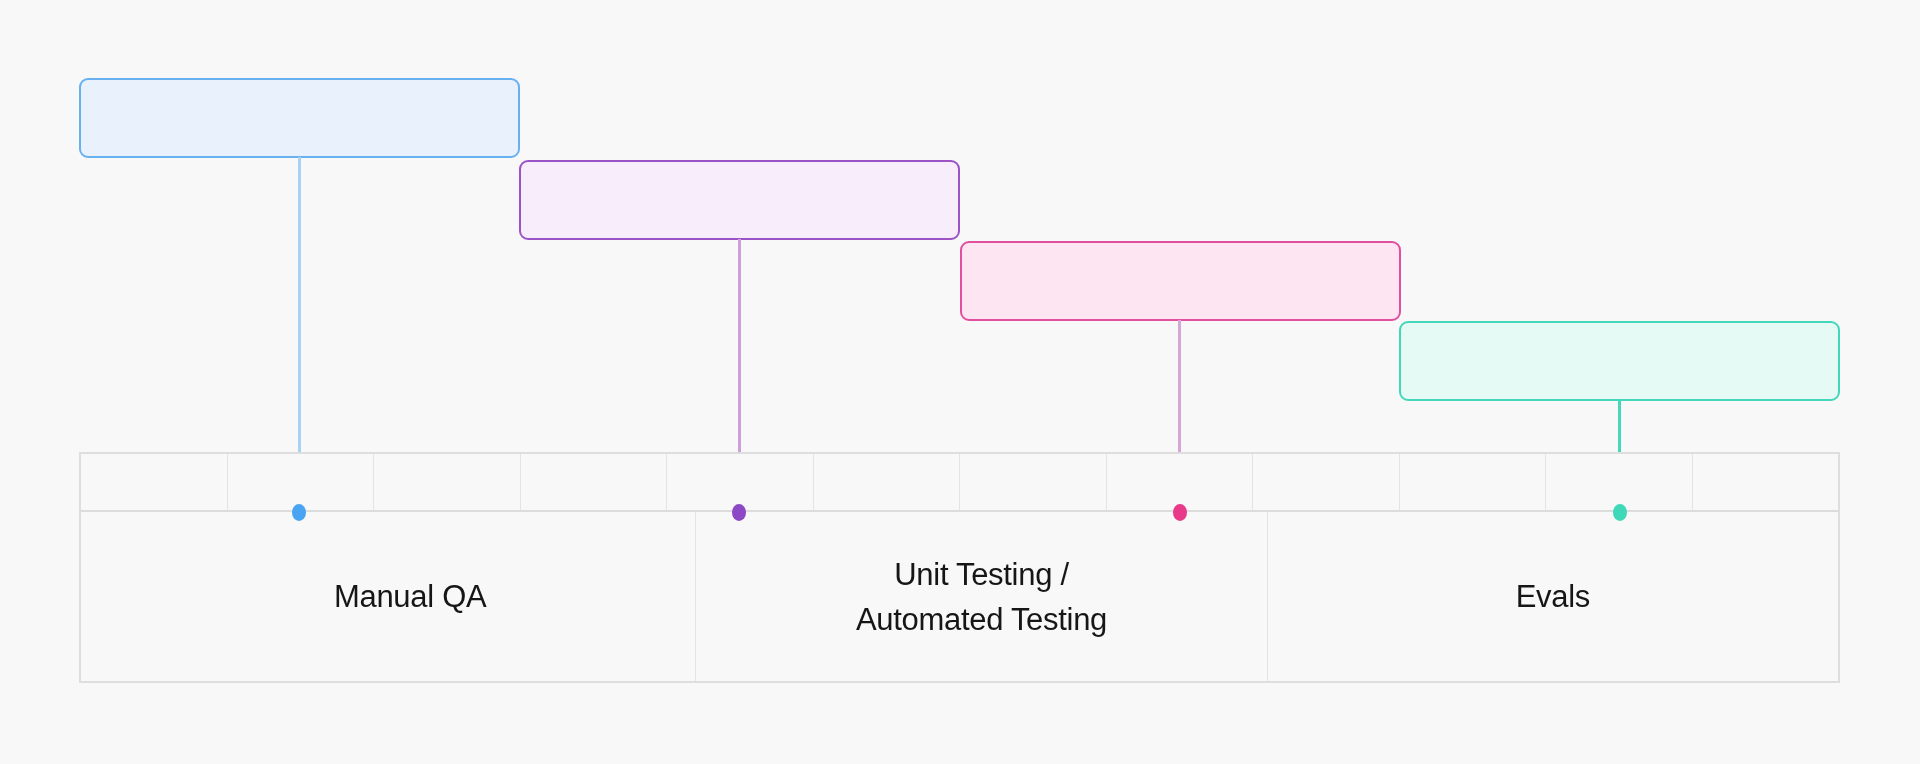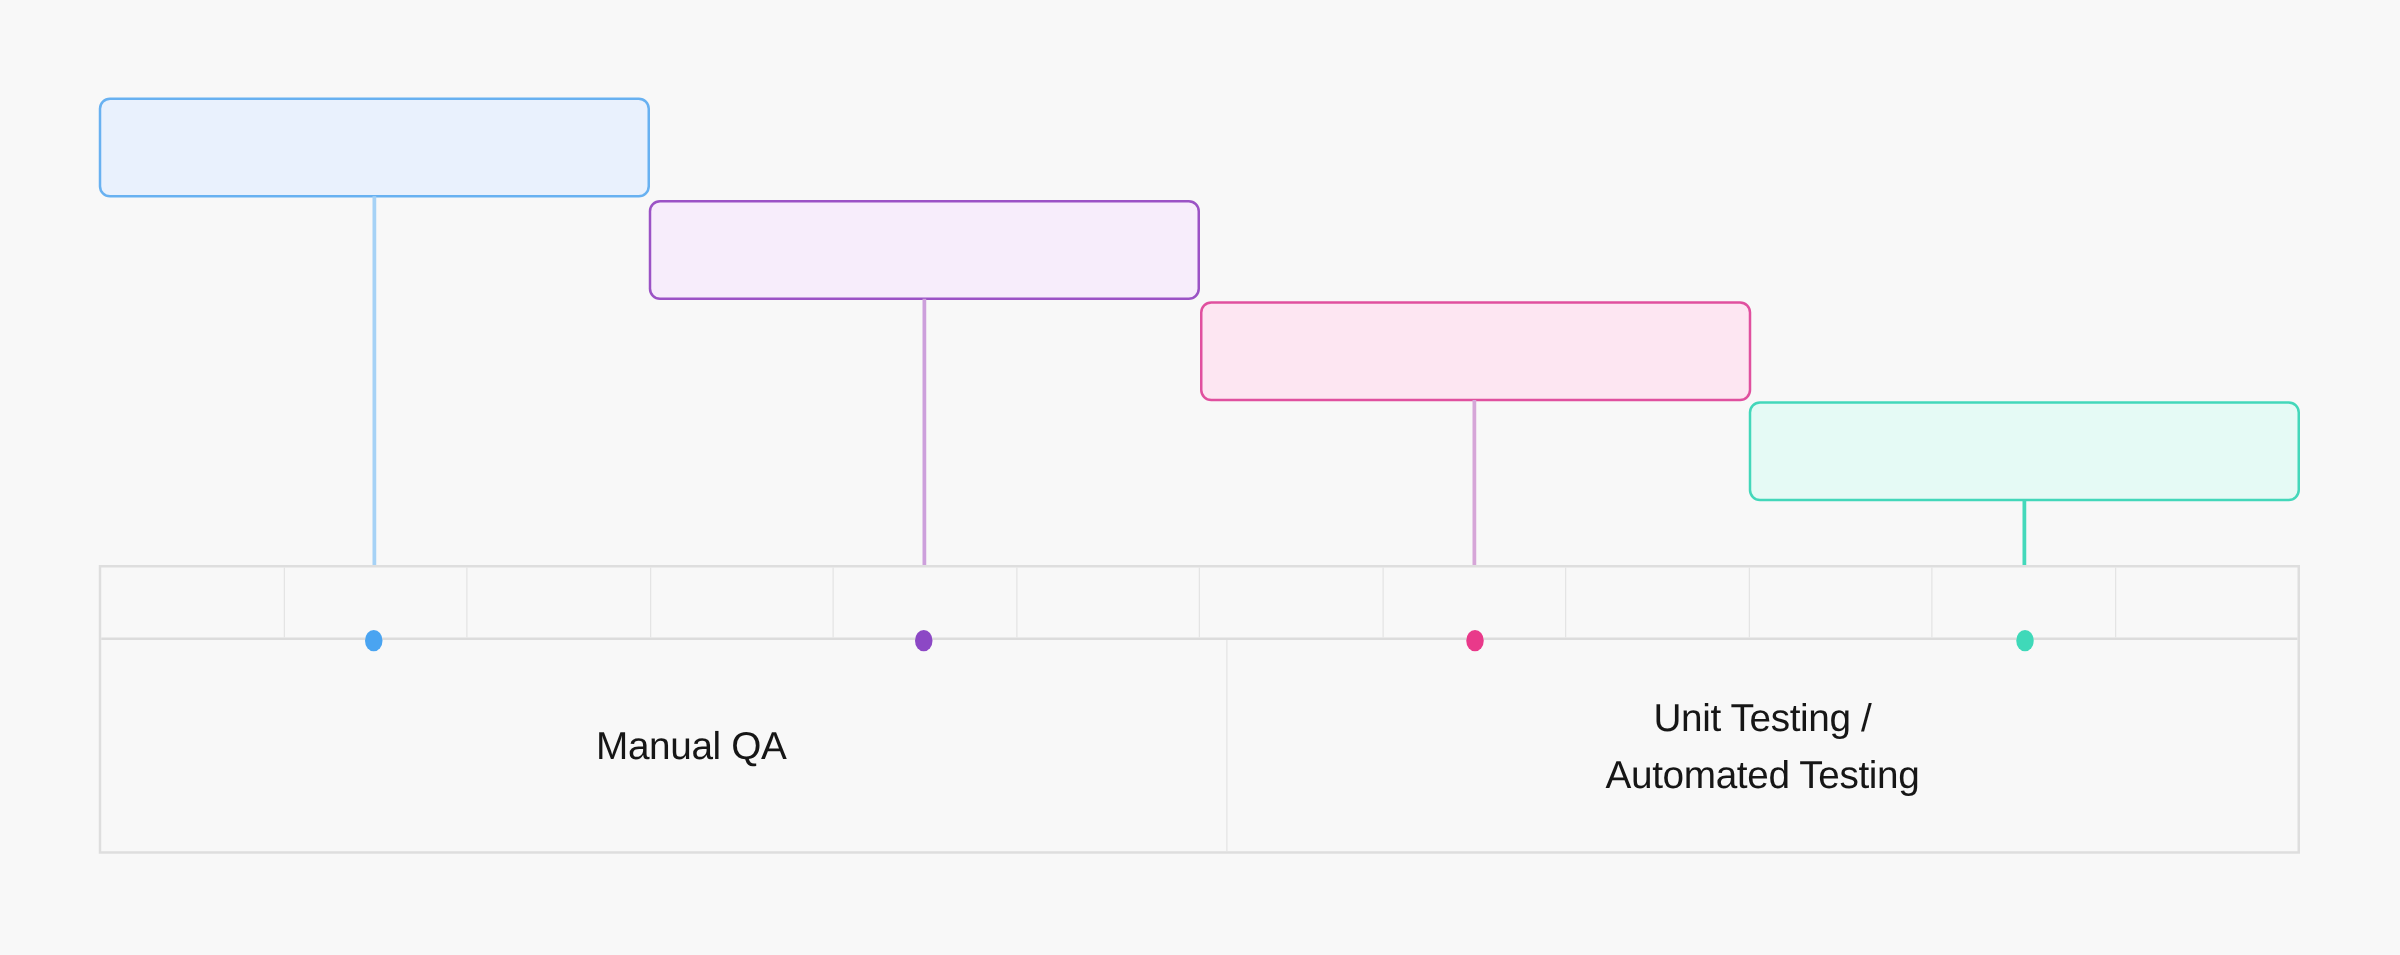--- a/index.html
+++ b/index.html
@@ -122,16 +122,19 @@
         <div class="tick-cell"></div>
       </div>
     <div class="label-row">
       <div class="label-cell">
         <div class="label-text">Manual QA</div>
       </div>
       <div class="label-cell">
         <div class="label-text">Unit Testing /
 Automated Testing</div>
       </div>
+      <div class="label-cell">
+        <div class="label-text">Evals</div>
+      </div>
     </div>
   </div>
 
 </div>
 
 </body></html>

